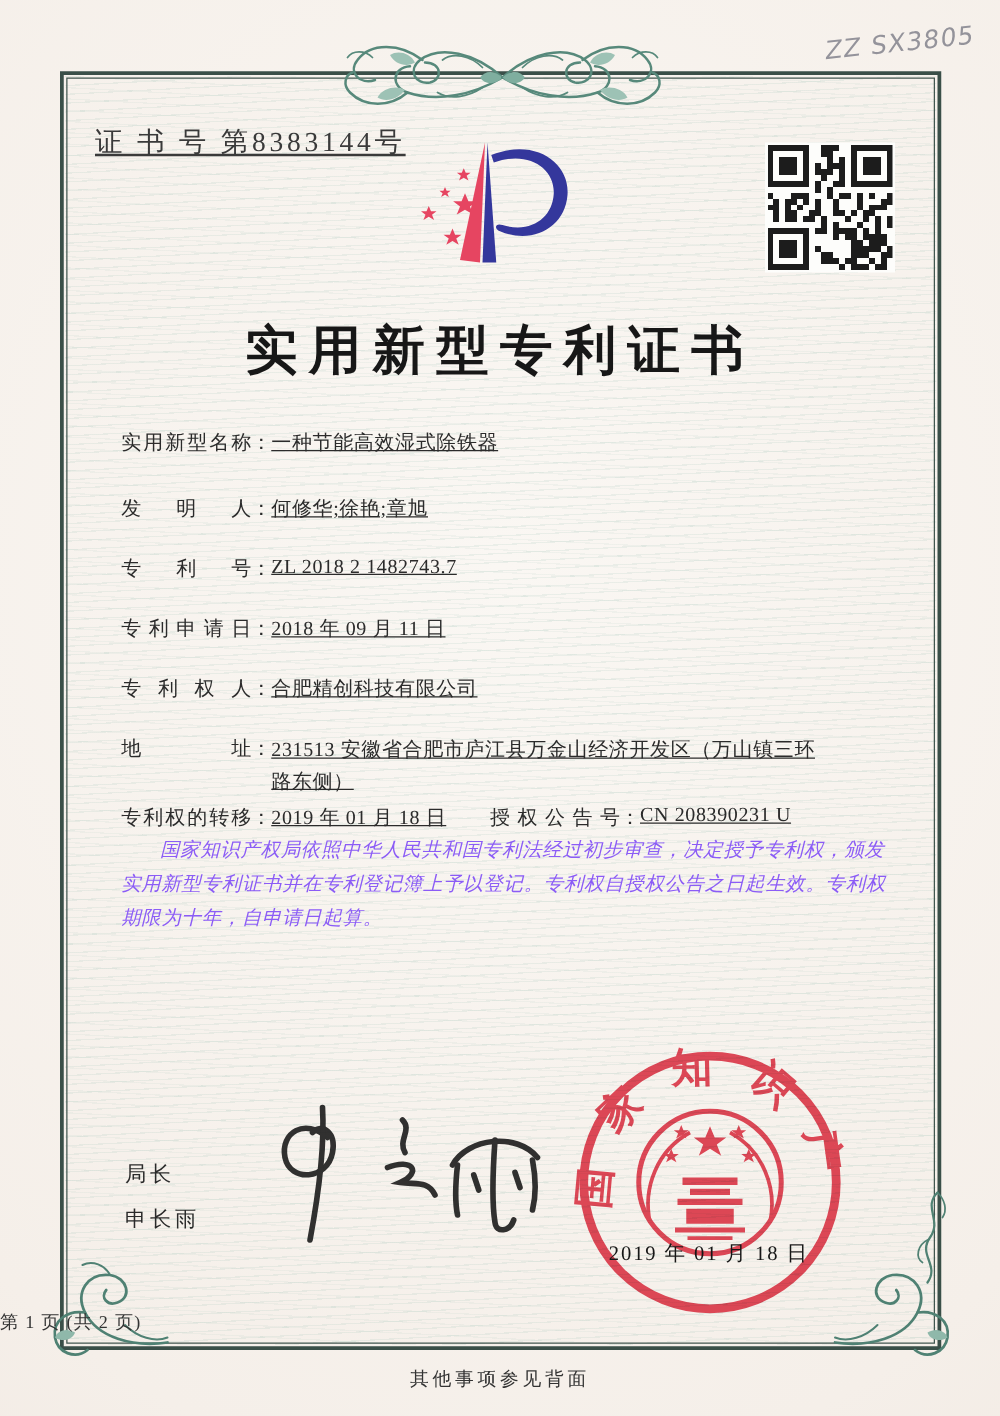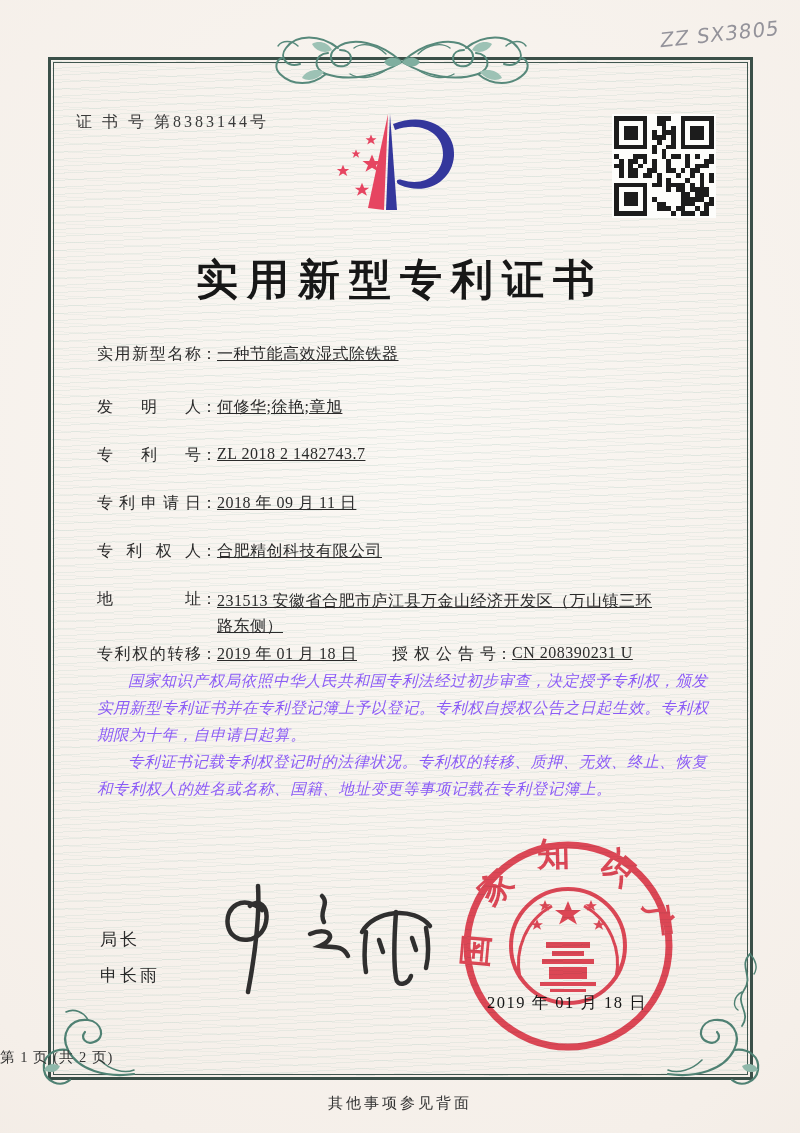--- a/index.html
+++ b/index.html
@@ -17,21 +17,21 @@
     pointer-events:none;}
 
   
   .frame{left:48px;top:57px;width:699px;height:1017px;border:3px solid #3a4f48;}
   .frame-inner{position:absolute;left:2px;top:2px;right:2px;bottom:2px;border:1px solid #41564f;}
 
   .handwritten{left:660px;top:22px;font-family:"DejaVu Sans",sans-serif;
     color:#83838d;font-size:20px;letter-spacing:1px;
     transform:rotate(-6deg) skewX(-10deg);opacity:.85;}
 
-  .cert-no{left:76px;top:112px;font-size:16px;letter-spacing:3px;color:#3a3a3a;}
+  .cert-no{left:76px;top:99px;font-size:22px;letter-spacing:3px;color:#3a3a3a;text-decoration:underline;}
 
   .logo{left:326px;top:108px;}
   .qr{left:612px;top:114px;background:#fdfdfb;padding:2px;}
 
   .title{left:0;top:252px;width:800px;text-align:center;font-size:42px;font-weight:700;
     letter-spacing:9px;color:#171717;}
   .frow{position:absolute;left:97px;width:616px;white-space:nowrap;}
   .flabel{display:inline-block;width:104px;text-align:justify;text-align-last:justify;
     vertical-align:top;}
   .colon{display:inline-block;vertical-align:top;}
@@ -161,21 +161,20 @@
 </div>
 <div class="frow" style="top:644px;">
   <span class="flabel">专利权的转移</span><span class="colon">：</span><span class="fvalue">2019 年 01 月 18 日</span>
   <span class="fpair2">
     <span class="flabel">授权公告号</span><span class="colon">：</span><span class="fvalue">CN 208390231 U</span>
   </span>
 </div>
 
 <div class="abs paras">
   <p>国家知识产权局依照中华人民共和国专利法经过初步审查，决定授予专利权，颁发实用新型专利证书并在专利登记簿上予以登记。专利权自授权公告之日起生效。专利权期限为十年，自申请日起算。</p>
-  <p>专利证书记载专利权登记时的法律状况。专利权的转移、质押、无效、终止、恢复和专利权人的姓名或名称、国籍、地址变更等事项记载在专利登记簿上。</p>
 </div>
 
 <div class="abs director">
   <div>局长</div>
   <div>申长雨</div>
 </div>
 
 <svg class="abs signature" width="235" height="120" viewBox="0 0 235 120">
   <g fill="none" stroke="#1b1b1b" stroke-width="4.5" stroke-linecap="round" opacity=".9">
     <path d="M50,30 C32,14 12,26 16,46 C20,66 50,64 54,42 C57,26 46,18 38,26"></path>

